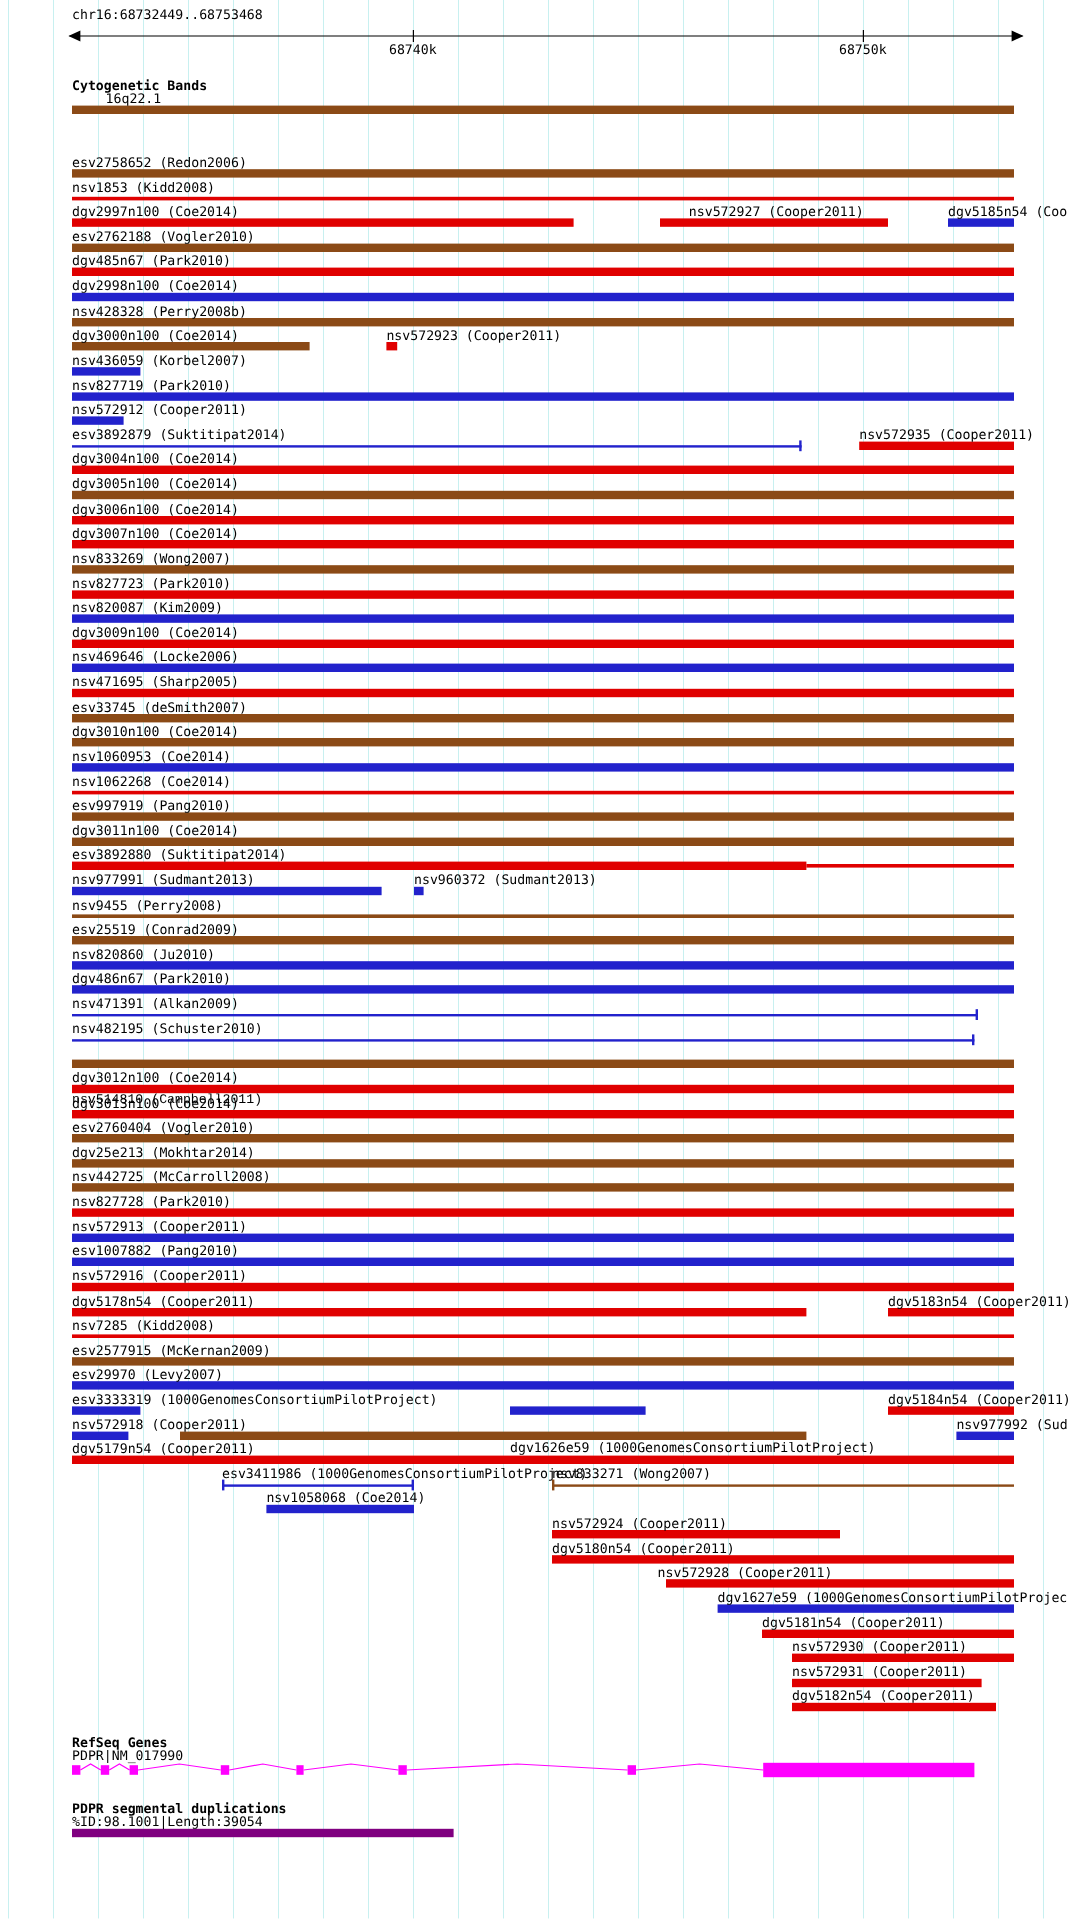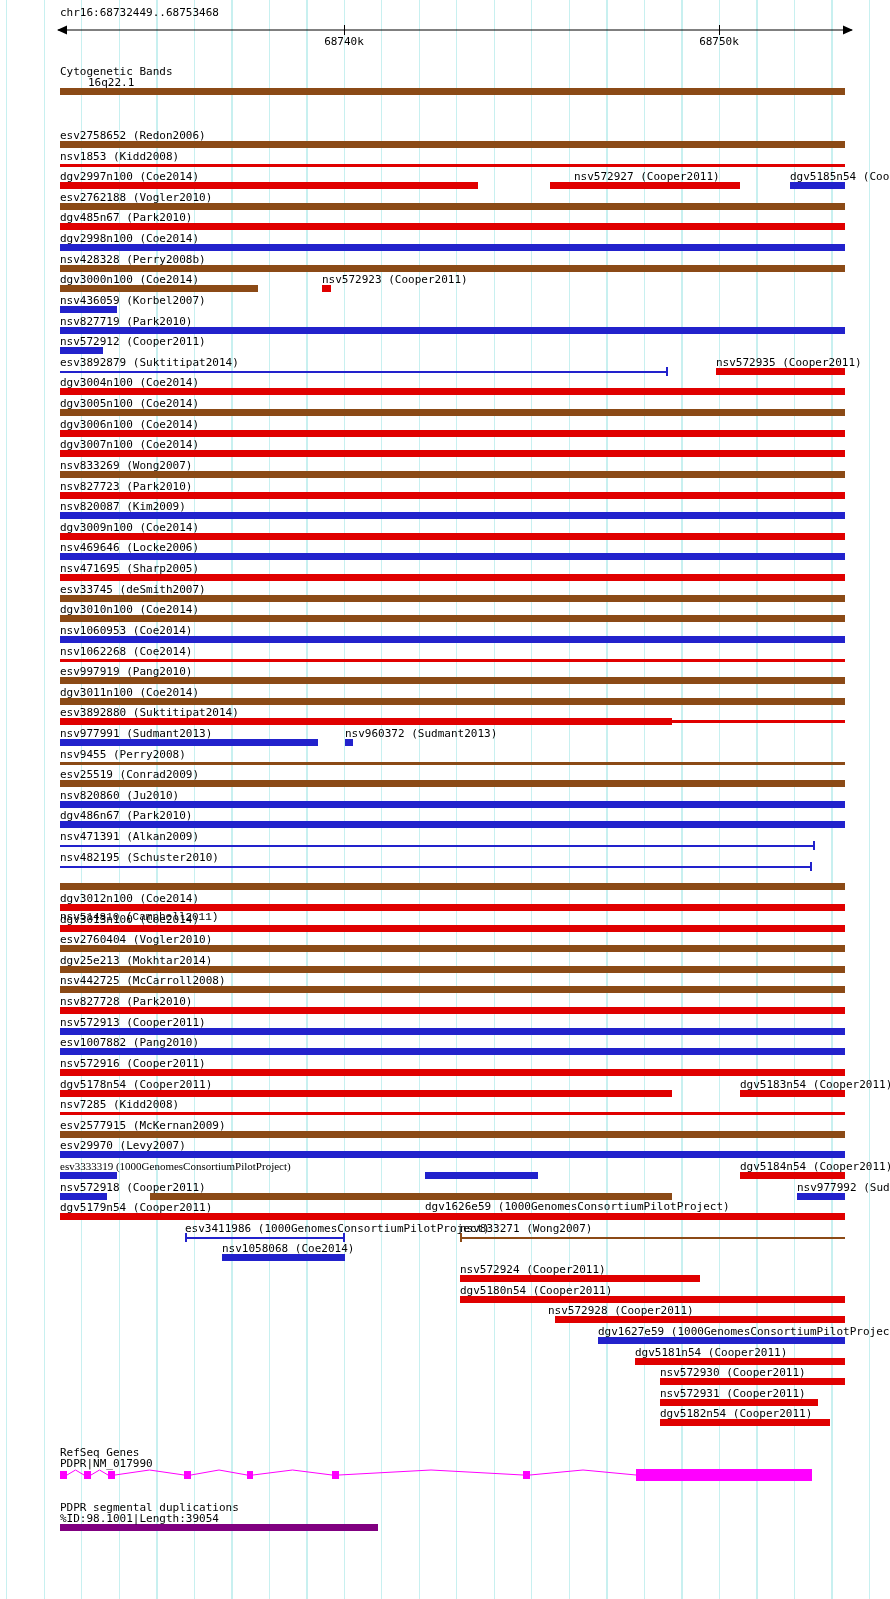--- a/index.html
+++ b/index.html
@@ -3,21 +3,21 @@
 <meta charset="utf-8">
 <style>
   * { margin:0; padding:0; box-sizing:border-box; }
   html,body { background:#fff; }
   .canvas {
     position:relative; width:890px; height:1599px; background:#fff;
     overflow:hidden; font-family:"DejaVu Sans Mono", monospace;
     font-size:11px; line-height:11px; color:#000;
   }
   .grid { position:absolute; top:0; left:-31px; width:921px; height:100%; z-index:0; }
-  .hdr  { position:absolute; font-weight:normal; white-space:pre; z-index:3; }
+  .hdr  { position:absolute; font-weight:bold; white-space:pre; z-index:3; }
   .lbl  { position:absolute; white-space:pre; z-index:3; }
   .feat-label { position:absolute; white-space:pre; z-index:3; }
   .feat { position:absolute; z-index:2; }
   .axis-tick { position:absolute; width:1px; height:10px; top:25px; background:#000; z-index:2; }
   .tick-label { position:absolute; top:36px; transform:translateX(-50%); z-index:3; white-space:pre; }
   svg { position:absolute; z-index:2; }
 </style>
 </head>
 <body>
 
@@ -151,21 +151,21 @@
       <div class="feat-label" style="left: 60px; top: 1079px;">dgv5178n54 (Cooper2011)</div>
       <div class="feat" style="left: 60px; top: 1090px; width: 612px; height: 7px; background: rgb(224, 0, 0);"></div>
       <div class="feat-label" style="left: 740px; top: 1079px;">dgv5183n54 (Cooper2011)</div>
       <div class="feat" style="left: 740px; top: 1090px; width: 105px; height: 7px; background: rgb(224, 0, 0);"></div>
       <div class="feat-label" style="left: 60px; top: 1099px;">nsv7285 (Kidd2008)</div>
       <div class="feat" style="left: 60px; top: 1112px; width: 785px; height: 3px; background: rgb(224, 0, 0);"></div>
       <div class="feat-label" style="left: 60px; top: 1120px;">esv2577915 (McKernan2009)</div>
       <div class="feat" style="left: 60px; top: 1131px; width: 785px; height: 7px; background: rgb(139, 74, 22);"></div>
       <div class="feat-label" style="left: 60px; top: 1140px;">esv29970 (Levy2007)</div>
       <div class="feat" style="left: 60px; top: 1151px; width: 785px; height: 7px; background: rgb(34, 34, 204);"></div>
-      <div class="feat-label" style="left: 60px; top: 1161px; font-family: Liberation Serif, serif;">esv3333319 (1000GenomesConsortiumPilotProject)</div>
+      <div class="feat-label" style="left: 60px; top: 1161px;">esv3333319 (1000GenomesConsortiumPilotProject)</div>
       <div class="feat" style="left: 60px; top: 1172px; width: 57px; height: 7px; background: rgb(34, 34, 204);"></div>
       <div class="feat-label" style="left: 425px; top: 1161px; margin-top: 40px;">dgv1626e59 (1000GenomesConsortiumPilotProject)</div>
       <div class="feat" style="left: 425px; top: 1172px; width: 113px; height: 7px; background: rgb(34, 34, 204);"></div>
       <div class="feat-label" style="left: 740px; top: 1161px;">dgv5184n54 (Cooper2011)</div>
       <div class="feat" style="left: 740px; top: 1172px; width: 105px; height: 7px; background: rgb(224, 0, 0);"></div>
       <div class="feat-label" style="left: 60px; top: 1182px;">nsv572918 (Cooper2011)</div>
       <div class="feat" style="left: 60px; top: 1193px; width: 47px; height: 7px; background: rgb(34, 34, 204);"></div>
       <div class="feat" style="left: 150px; top: 1193px; width: 522px; height: 7px; background: rgb(139, 74, 22);"></div>
       <div class="feat-label" style="left: 797px; top: 1182px;">nsv977992 (Sudmant2013)</div>
       <div class="feat" style="left: 797px; top: 1193px; width: 48px; height: 7px; background: rgb(34, 34, 204);"></div>

